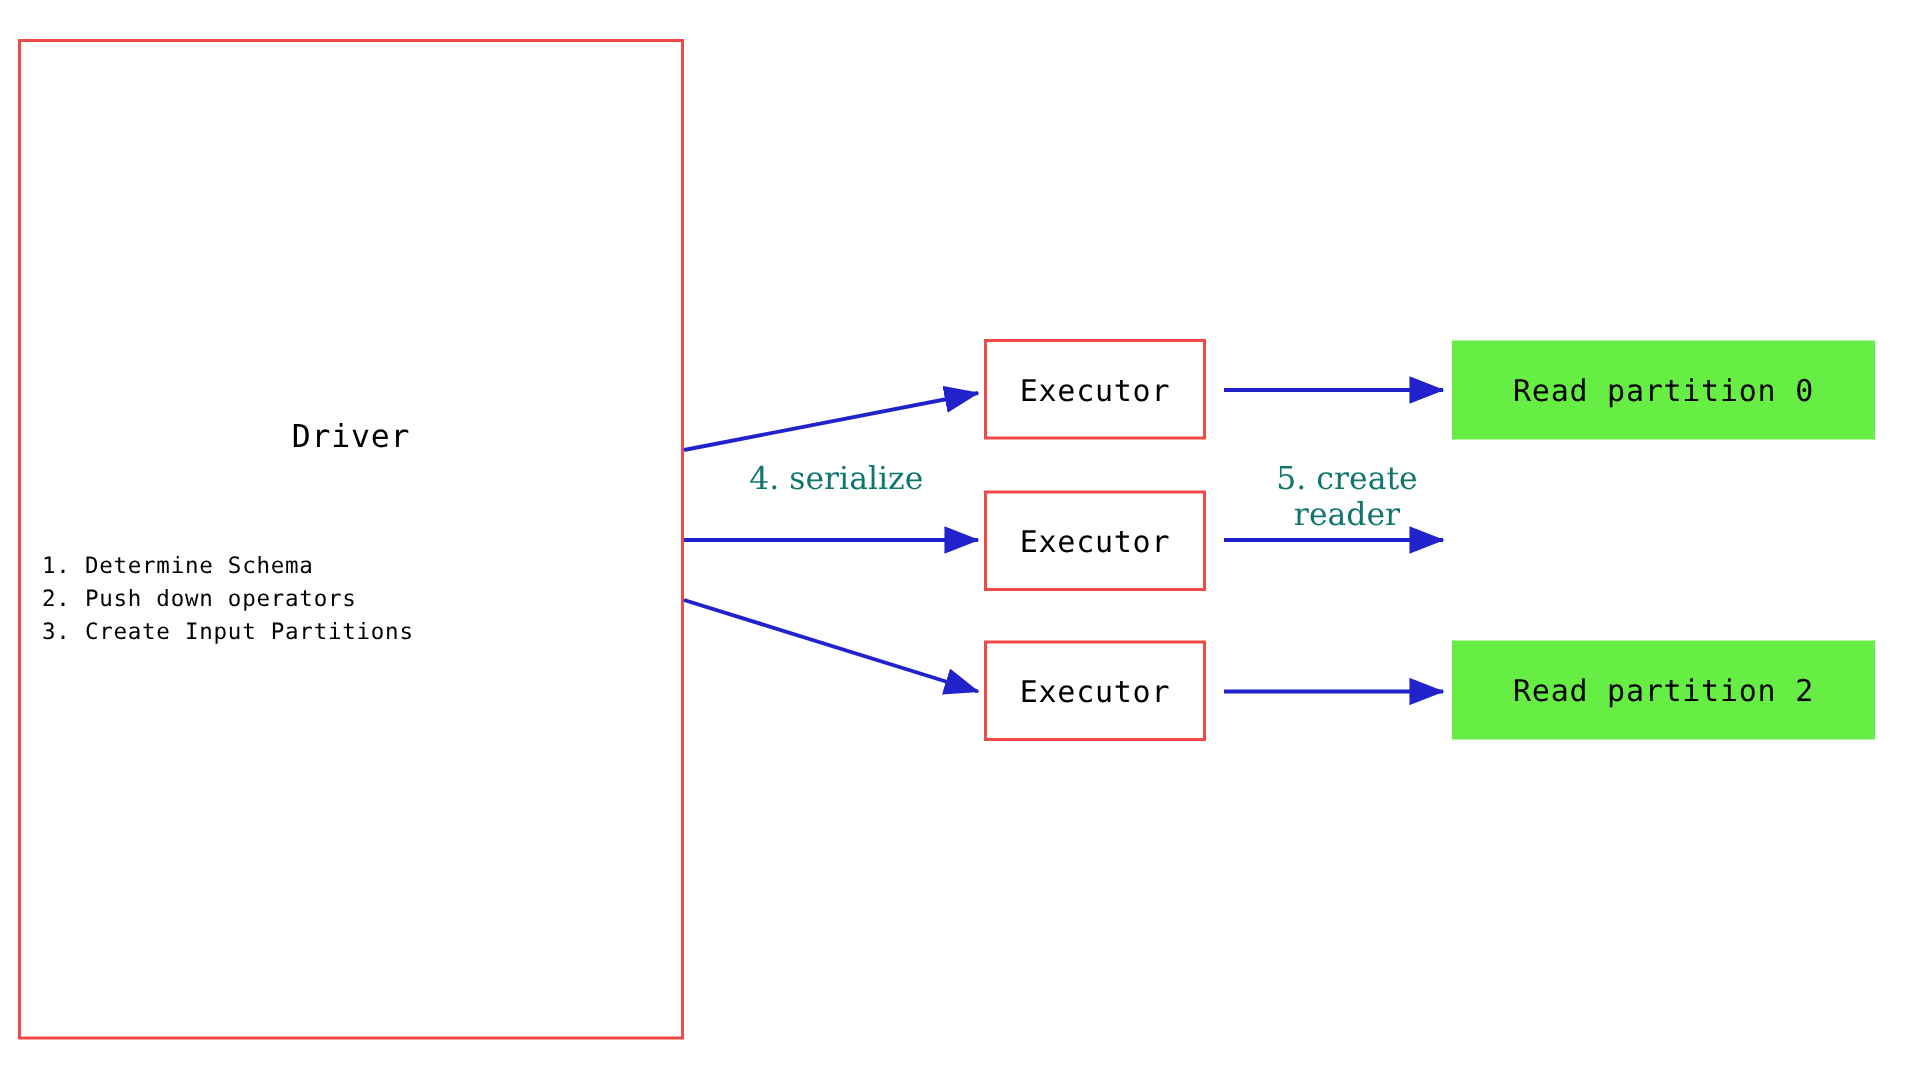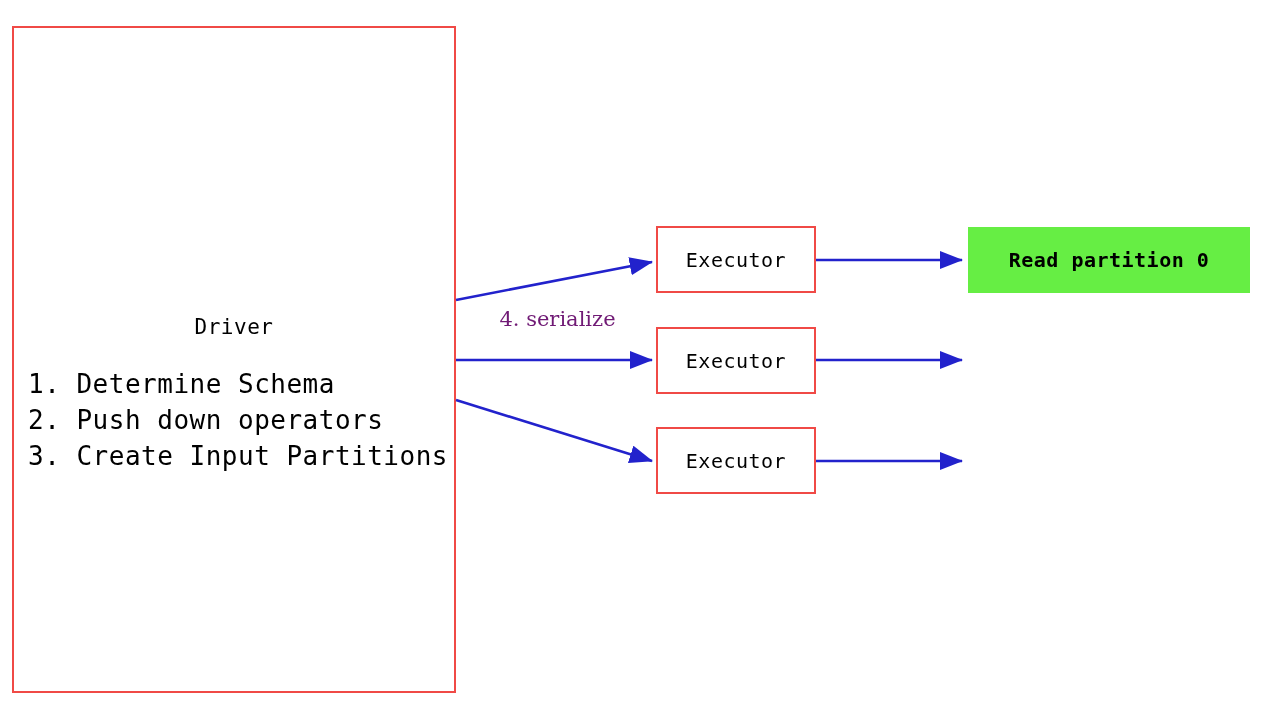--- a/index.html
+++ b/index.html
@@ -26,50 +26,49 @@
     background: #66ee44;
     border: none;
   }
   .mono-label {
     font-family: "DejaVu Sans Mono", "Liberation Mono", monospace;
     color: #000000;
     white-space: pre;
   }
   .serif-label {
     font-family: "DejaVu Serif", "Liberation Serif", serif;
-    color: #701a75;
+    color: #0f766e;
     text-align: center;
     line-height: 1.12;
   }
   #driver-box {
     left: 12px;
     top: 26px;
     width: 444px;
     height: 667px;
   }
   #driver-title {
     position: absolute;
     left: 12px;
     top: 279px;
     width: 444px;
     text-align: center;
     font-size: 21px;
     letter-spacing: 0.5px;
-    margin-top: 36px;
   }
   #driver-steps {
     position: absolute;
     left: 28px;
     top: 366px;
-    font-size: 26px;
-    line-height: 36px;
+    font-size: 15px;
+    line-height: 22px;
     letter-spacing: 0.5px;
   }
   .executor-box {
-    width: 160px;
+    width: 148px;
     height: 67px;
     left: 656px;
   }
   #executor-0 { top: 226px; }
   #executor-1 { top: 327px; }
   #executor-2 { top: 427px; }
   .executor-text {
     position: absolute;
     left: 0;
     right: 0;
@@ -77,21 +76,21 @@
     transform: translateY(-50%);
     text-align: center;
     font-size: 20px;
     letter-spacing: 0.5px;
   }
   .partition-box {
     width: 282px;
     height: 66px;
     left: 968px;
   }
-  #partition-0 { top: 227px; font-weight: bold; }
+  #partition-0 { top: 227px; }
   #partition-1 { top: 327px; }
   #partition-2 { top: 427px; }
   .partition-text {
     position: absolute;
     left: 0;
     right: 0;
     top: 50%;
     transform: translateY(-50%);
     text-align: center;
     font-size: 20px;
@@ -143,25 +142,32 @@
 
   <div class="box red-box executor-box" id="executor-2">
     <div class="mono-label executor-text">Executor</div>
   </div>
 
   <div class="box green-box partition-box" id="partition-0">
     <div class="mono-label partition-text">Read partition 0</div>
   </div>
 
 
+  <div class="box green-box partition-box" id="partition-2">
+    <div class="mono-label partition-text">Read partition 2</div>
+  </div>
 
   <div class="serif-label" id="label-serialize">
     <div>4. serialize</div>
   </div>
 
+  <div class="serif-label" id="label-create-reader">
+    <div>5. create</div>
+    <div>reader</div>
+  </div>
 
   <svg id="arrows-layer" width="1270" height="710" viewBox="0 0 1270 710">
     <defs>
       <marker id="arrowhead" markerWidth="9" markerHeight="7" refX="8.6" refY="3.5" orient="auto" markerUnits="strokeWidth">
         <polygon points="0 0, 9 3.5, 0 7" fill="#2222cc"></polygon>
       </marker>
     </defs>
 
     <line x1="456" y1="300" x2="652" y2="262" stroke="#2222cc" stroke-width="2.6" marker-end="url(#arrowhead)"></line>
 

